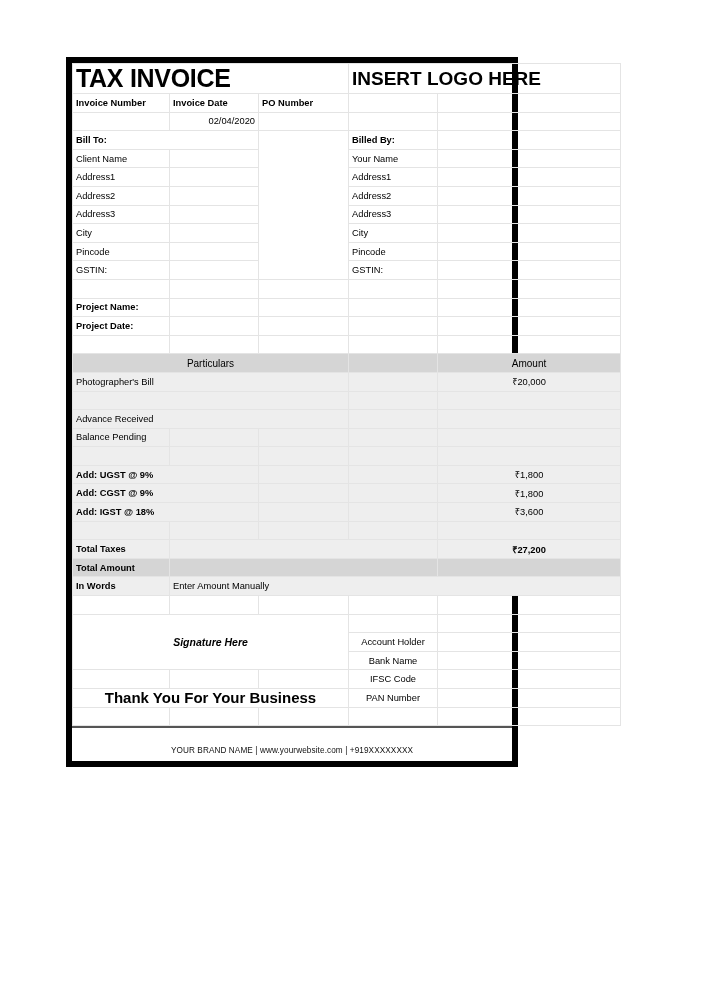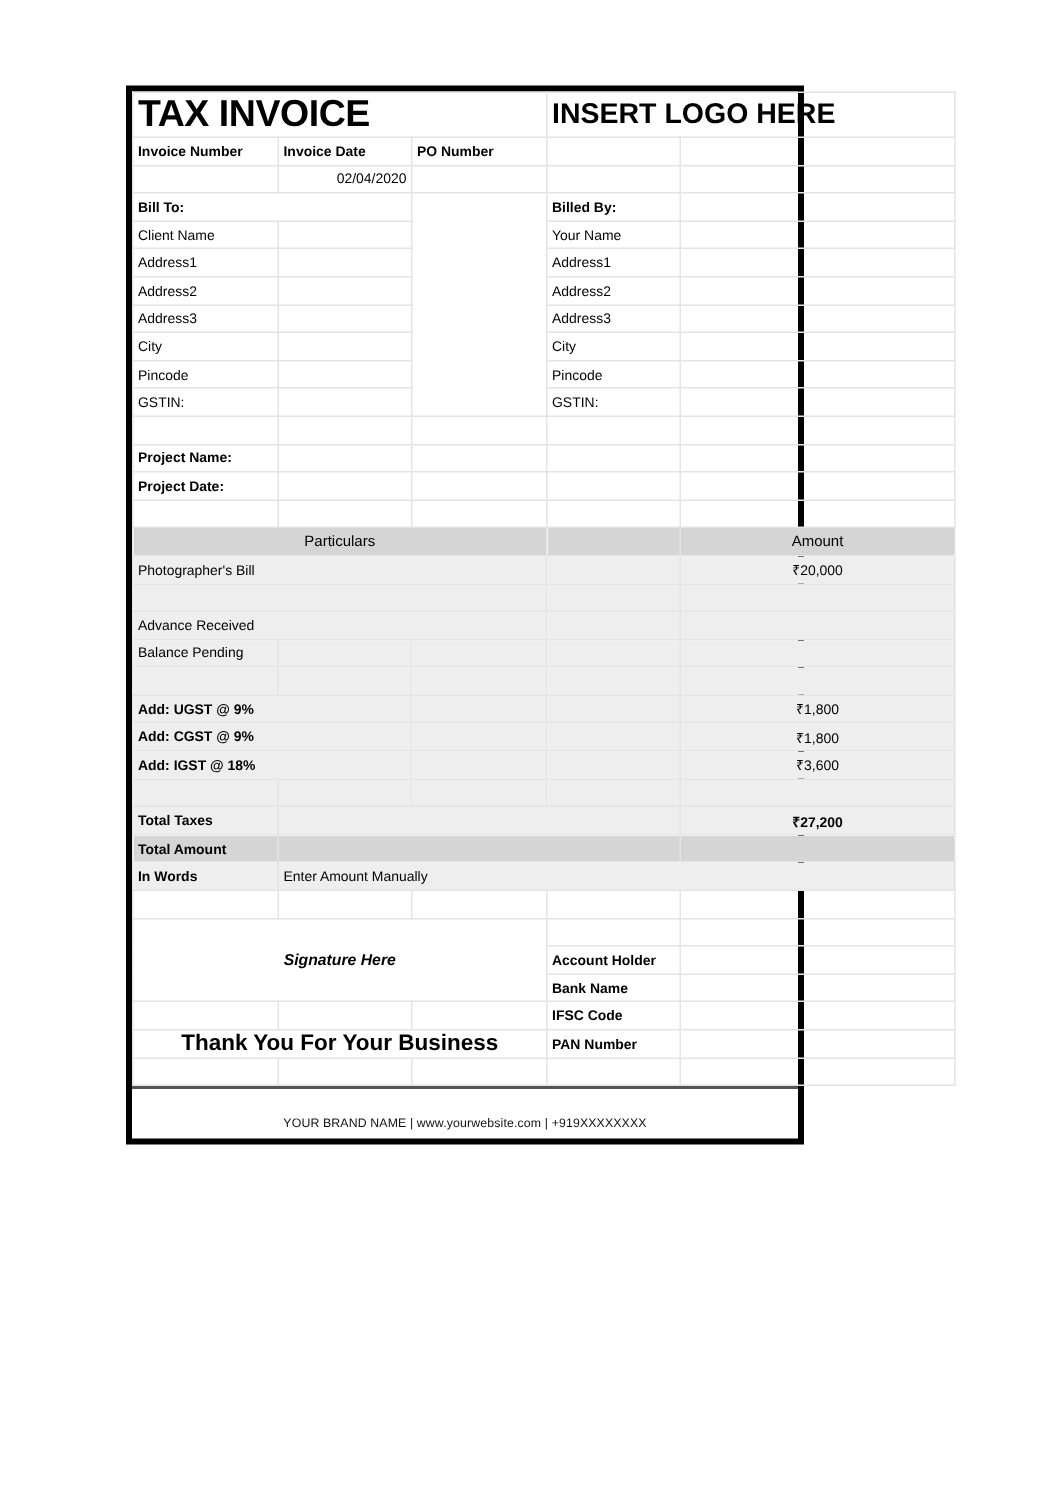--- a/index.html
+++ b/index.html
@@ -10,24 +10,24 @@
     font-family: "Liberation Sans", sans-serif;
   }
   #page {
     position: relative;
     width: 708px; height: 1000px;
     background: #ffffff;
     overflow: hidden;
   }
   #sheet {
     position: absolute;
-    left: 84px; top: 57px;
+    left: 66px; top: 57px;
     width: 452px;
     background: #ffffff;
-    border: 4px solid #000000;
+    border: 6px solid #000000;
   }
   table.inv {
     width: 100%;
     border-collapse: collapse;
     table-layout: fixed;
     font-size: 9.3px;
     color: #000;
   }
   table.inv td {
     border: 1px solid #e4e4e4;
@@ -95,21 +95,21 @@
     text-align: center;
     font-size: 8.2px;
     color: #111;
     padding: 18px 0 6px 0;
     letter-spacing: 0.1px;
   }
   td.particulars-hd { font-size: 10px; font-weight: normal; text-align: center; }
   td.amount-hd { font-size: 10px; font-weight: normal; text-align: center; }
   td.amt { text-align: center; }
   td.label-pad { padding-left: 5px; }
-  td.rlabel { text-align: left; padding-right: 6px; font-weight: bold; }
+  td.rlabel { text-align: center; padding-right: 6px; font-weight: normal; }
 </style>
 </head>
 <body>
 
 <div id="page">
   <div id="sheet">
 
     <table class="inv">
       <colgroup>
         <col class="c1">

